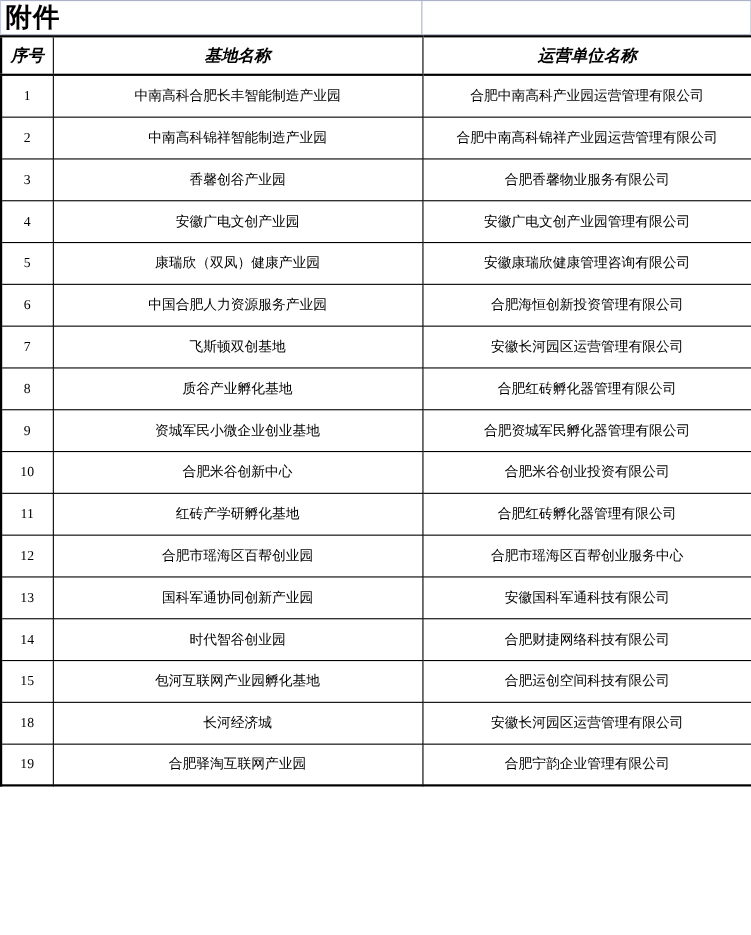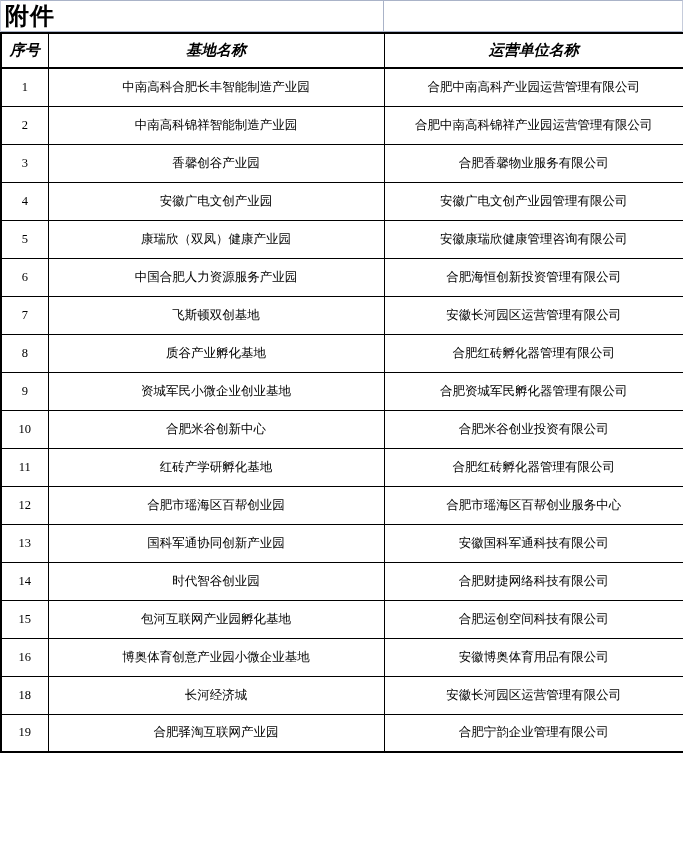--- a/index.html
+++ b/index.html
@@ -173,25 +173,20 @@
         <td>14</td>
         <td>时代智谷创业园</td>
         <td>合肥财捷网络科技有限公司</td>
       </tr>
       <tr>
         <td>15</td>
         <td>包河互联网产业园孵化基地</td>
         <td>合肥运创空间科技有限公司</td>
       </tr>
       <tr>
-        <td>16</td>
-        <td>博奥体育创意产业园小微企业基地</td>
-        <td>安徽博奥体育用品有限公司</td>
-      </tr>
-      <tr>
         <td>18</td>
         <td>长河经济城</td>
         <td>安徽长河园区运营管理有限公司</td>
       </tr>
       <tr>
         <td>19</td>
         <td>合肥驿淘互联网产业园</td>
         <td>合肥宁韵企业管理有限公司</td>
       </tr>
     </tbody>

